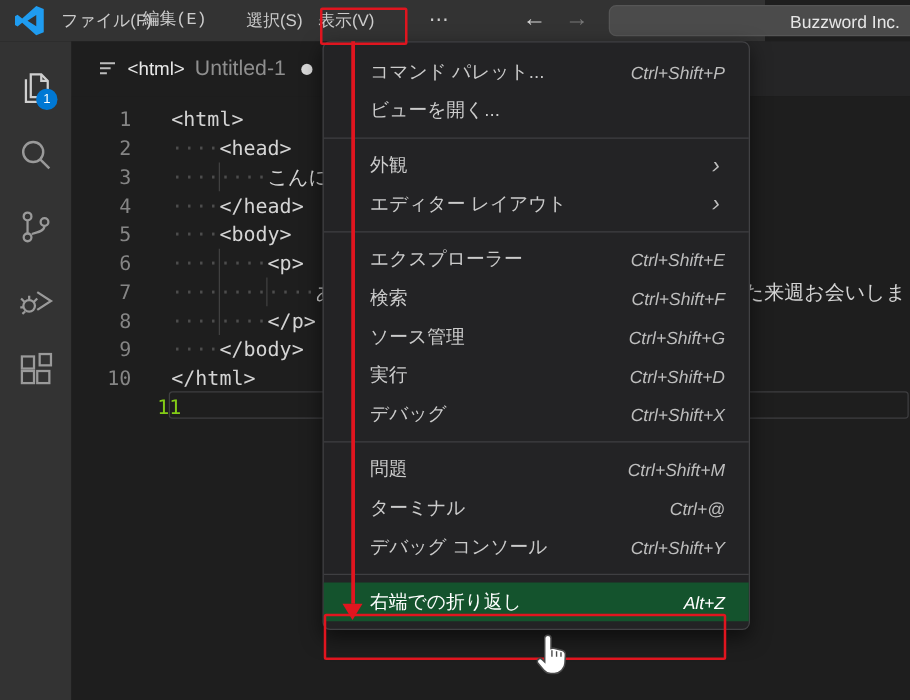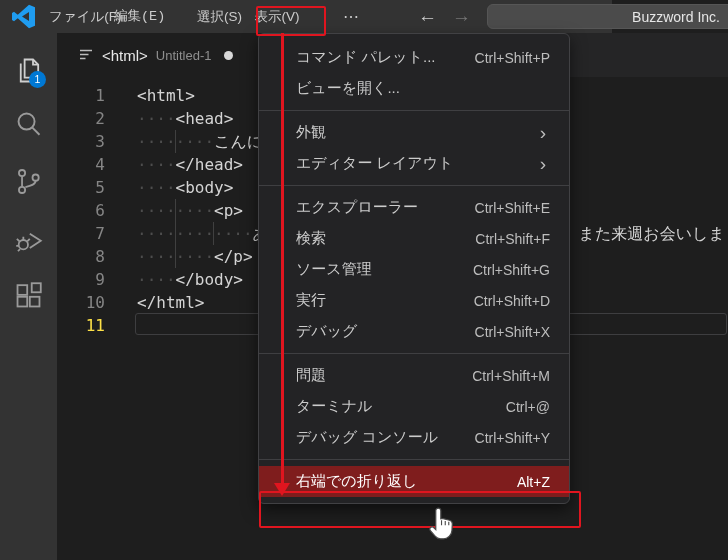--- a/index.html
+++ b/index.html
@@ -30,45 +30,45 @@
   .ab-explorer{top:22px;} .ab-search{top:75px;} .ab-scm{top:133px;} .ab-debug{top:191px;} .ab-ext{top:247px;}
   .ab-badge{
     position:absolute;left:29px;top:38px;width:17px;height:17px;border-radius:50%;
     background:#0078d4;color:#ffffff;font-size:10.5px;line-height:17px;text-align:center;z-index:3;
   }
   
   .tabstrip{position:absolute;left:57px;top:33px;width:671px;height:44px;background:#252526;z-index:1;}
   .tab{position:absolute;left:0;top:0;width:201px;height:44px;background:#1e1e1e;display:flex;align-items:center;padding-left:21px;box-sizing:border-box;}
   .tab-icon{width:16px;height:16px;margin-right:8px;color:#bdbdbd;flex:none;}
   .tab-label{color:#e8e8e8;font-size:15px;white-space:nowrap;}
-  .tab-desc{color:#8f8f8f;font-size:13px;margin-left:8px;white-space:nowrap;}
+  .tab-desc{color:#8f8f8f;font-size:17px;margin-left:8px;white-space:nowrap;}
   .tab-dot{width:9px;height:9px;border-radius:50%;background:#d8d8d8;margin-left:12px;flex:none;}
   
   .editor{position:absolute;left:57px;top:77px;width:671px;height:483px;background:#1e1e1e;z-index:1;}
   .code-row{position:absolute;left:0;width:671px;height:23px;font-family:"DejaVu Sans Mono",monospace;font-size:16px;line-height:23px;}
   .gutter-num{position:absolute;left:0;top:0;width:48px;text-align:right;color:#858585;}
-  .gutter-num.active{color:#fde047;}
+  .gutter-num.active{color:#84cc16;padding-left:40px;}
   .code-text{position:absolute;left:80px;top:0;white-space:pre;color:#d4d4d4;}
   .ws{color:#4d4d4d;}
   .indent-guide{position:absolute;width:1px;background:#404040;z-index:1;}
   .ig1{left:118px;top:53px;height:23px;}
   .ig2{left:118px;top:122px;height:69px;}
   .ig3{left:156px;top:145px;height:23px;}
   .current-line{position:absolute;left:78px;top:236px;width:592px;height:22px;border:1.5px solid #3e3e40;border-radius:3px;box-sizing:border-box;}
   
   .view-menu{
-    position:absolute;left:258px;top:33px;width:312px;box-sizing:border-box;
+    position:absolute;left:258px;top:33px;width:342px;box-sizing:border-box;
     background:#232325;border:1px solid #414144;border-radius:6px;
     box-shadow:0 6px 16px rgba(0,0,0,.55);padding:8px 0 6px 0;z-index:10;
   }
   .menu-item{height:31px;display:flex;align-items:center;justify-content:space-between;
     padding:0 19px 0 37px;color:#cbcbcb;font-size:15px;cursor:default;white-space:nowrap;}
-  .menu-item .mi-shortcut{color:#bdbdbd;font-size:14px;}
+  .menu-item .mi-shortcut{color:#bdbdbd;font-size:14px;font-style:italic;}
   .menu-item .mi-shortcut.submenu{font-size:19px;line-height:19px;color:#bdbdbd;margin-right:4px;}
-  .menu-item.highlighted{background:#7f1d1d;color:#ffffff;}
+  .menu-item.highlighted{background:#14532d;color:#ffffff;}
   .menu-item.highlighted .mi-shortcut{color:#ffffff;}
   .menu-sep{height:1px;background:#3f3f42;margin:6px 0;}
   
   .red-box-menu{position:absolute;left:256px;top:6px;width:66px;height:26px;border:2px solid #e0151f;border-radius:2px;z-index:20;}
   .red-arrow-line{position:absolute;left:281px;top:33px;width:3px;height:450px;background:#e0151f;z-index:20;}
   .red-arrow-head{position:absolute;left:274px;top:483px;width:0;height:0;border-left:8px solid transparent;border-right:8px solid transparent;border-top:13px solid #e0151f;z-index:20;}
   .red-box-item{position:absolute;left:259px;top:491px;width:322px;height:37px;border:2.5px solid #e0151f;border-radius:2px;box-sizing:border-box;z-index:20;}
   .cursor{position:absolute;left:429px;top:506px;width:26px;height:35px;z-index:30;}
   svg{display:block;}
 </style>

